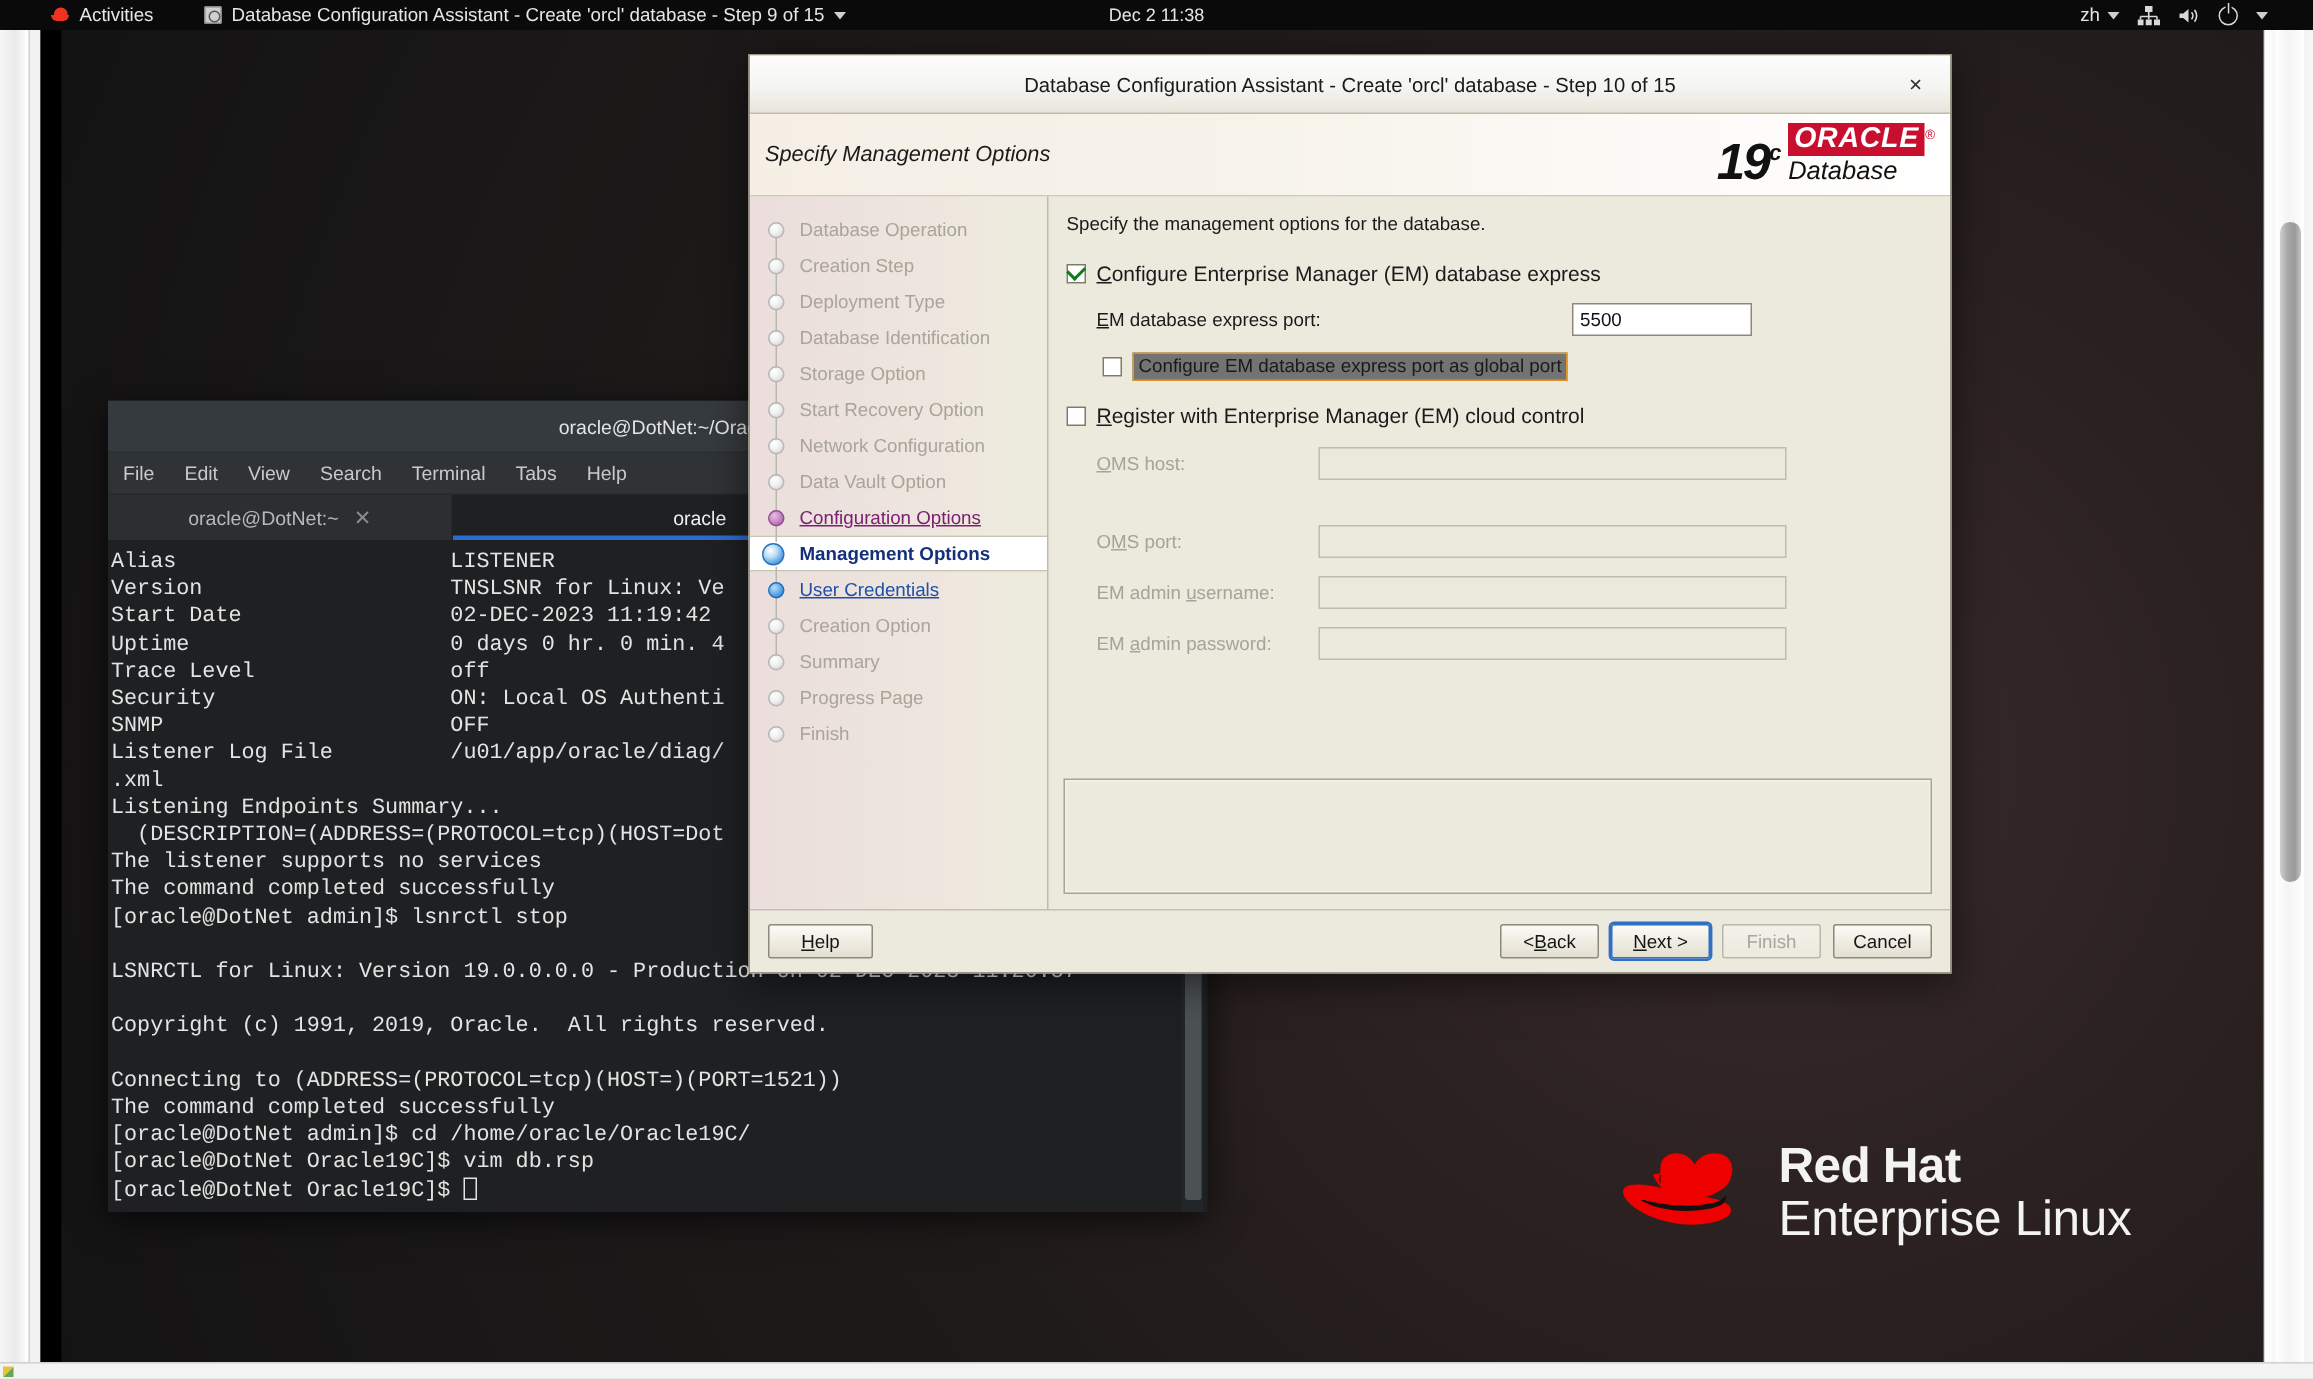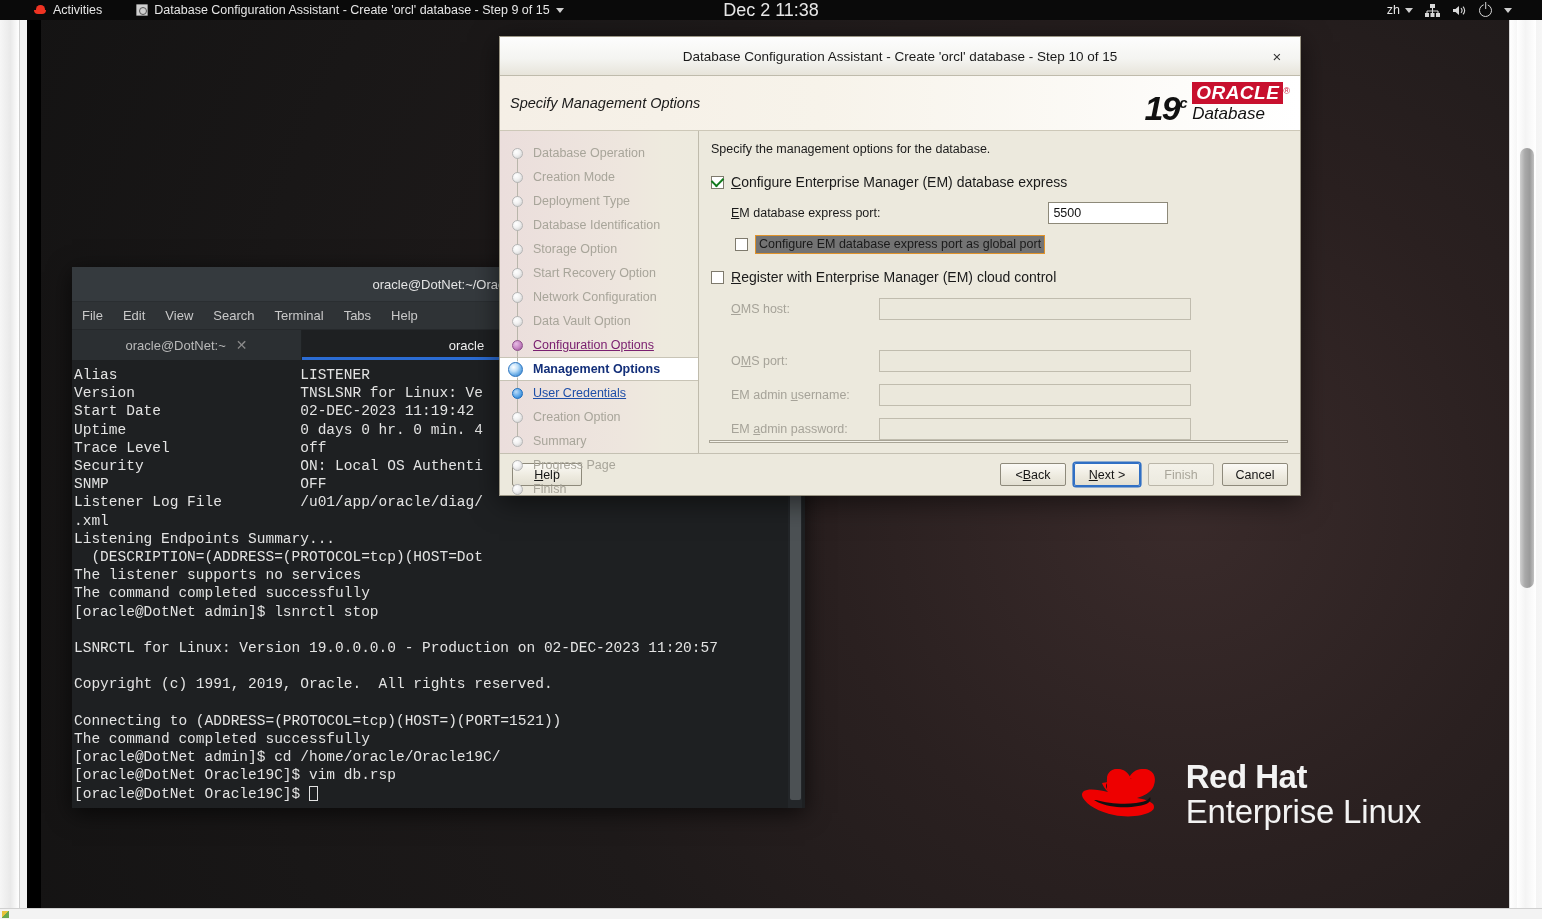--- a/index.html
+++ b/index.html
@@ -83,21 +83,21 @@
   .app-glyph {
     display:inline-block; width:12px; height:12px;
     background:#cfcfcf; border:1px solid #888;
     position:relative; border-radius:1px;
   }
   .app-glyph::after{
     content:""; position:absolute; left:2px; top:2px; width:6px; height:6px;
     border:1px solid #555; border-radius:50%;
   }
   .caret-down { display:inline-block; width:0;height:0;border-left:4px solid transparent;border-right:4px solid transparent;border-top:5px solid #cfcfcf; }
-  #topbar-clock { position:absolute; left:50%; transform:translateX(-50%); font-size:18px; }
+  #topbar-clock { position:absolute; left:50%; transform:translateX(-50%); font-size:12px; }
   #topbar-right { position:absolute; right:30px; display:flex; align-items:center; gap:12px; height:20px; }
   .pwr-icon { width:13px;height:13px;border:1.6px solid #d8d8d8;border-radius:50%;position:relative;display:inline-block; }
   .pwr-icon::after{content:"";position:absolute;left:50%;top:-3px;transform:translateX(-50%);width:1.6px;height:7px;background:#d8d8d8;box-shadow:0 0 0 1.5px #0a0a0a;}
 
   
   #terminal {
     position: absolute; left: 45px; top: 267px;
     width: 733px; height: 541px;
     background: #1e2022;
     box-shadow: 0 5px 22px rgba(0,0,0,.65);
@@ -142,21 +142,21 @@
     display:flex; align-items:center; gap: 16px;
   }
   #rhel-hat { width: 92px; height: 62px; }
   #rhel-text { color:#f3f3f3; line-height:1.06; }
   #rhel-text .l1 { font-size: 33px; font-weight: bold; letter-spacing:-0.5px; }
   #rhel-text .l2 { font-size: 33px; font-weight: 400; letter-spacing:-0.2px; }
 
   
   #dbca {
     position:absolute; left: 472px; top: 36px;
-    width: 802px; height: 460px;
+    width: 802px; height: 613px;
     background:#ece9dd;
     border:1px solid #9b9685;
     box-shadow: 0 6px 26px rgba(0,0,0,.55);
     z-index: 40;
     display:flex; flex-direction:column;
     font-size: 12.5px; color:#1a1a1a;
   }
   #dbca-titlebar{
     height: 39px; background: linear-gradient(to bottom,#fdfdfd 0,#f4f4f1 58%,#e7e4da 100%);
     border-bottom:1px solid #bfbbac;
@@ -394,21 +394,21 @@
 
         <div id="dbca-sidebar">
           <div id="step-rail"></div>
 
           <div class="step">
               <span class="bullet"></span>
               <span class="lbl">Database Operation</span>
             </div>
           <div class="step">
               <span class="bullet"></span>
-              <span class="lbl">Creation Mode</span>
+              <span class="lbl">Creation Step</span>
             </div>
           <div class="step">
               <span class="bullet"></span>
               <span class="lbl">Deployment Type</span>
             </div>
           <div class="step">
               <span class="bullet"></span>
               <span class="lbl">Database Identification</span>
             </div>
           <div class="step">

